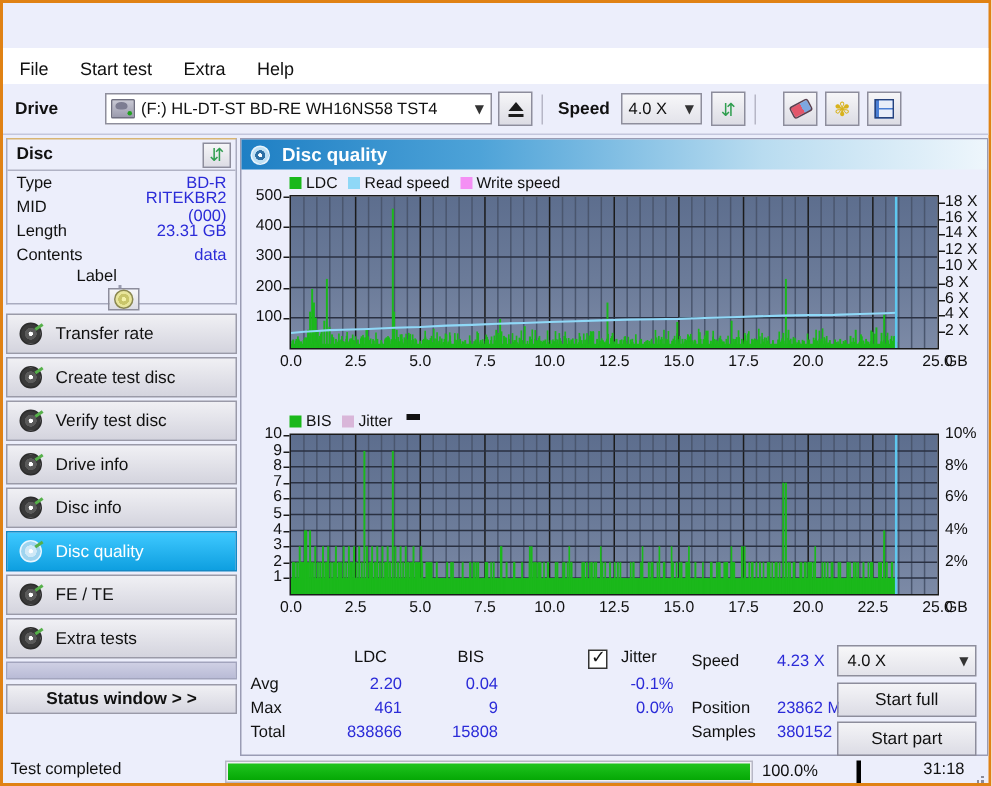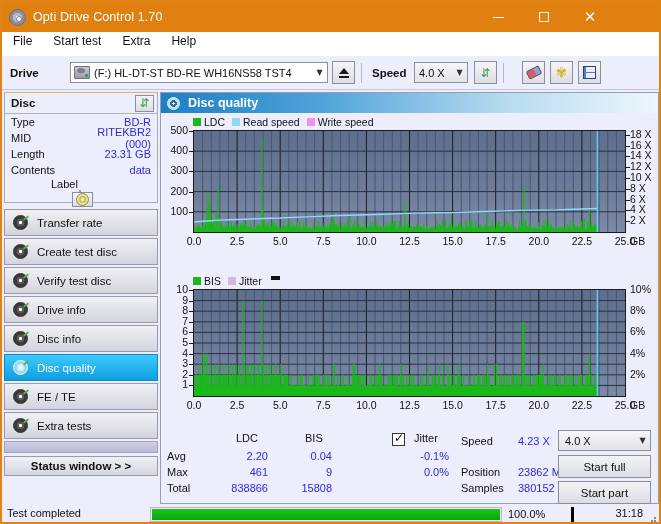--- a/index.html
+++ b/index.html
@@ -45,21 +45,21 @@
   #btn-max { right: 92px; }
   #btn-close { right: 46px; }
   #btn-min .g { width: 11px; height: 1px; background: #fff; display:block; }
   #btn-max .g { width: 10px; height: 10px; border: 1px solid #fff; display:block; }
   #btn-close .g { font-size: 15px; line-height: 15px; font-family:"DejaVu Sans", sans-serif; }
 
   
   #menubar {
     position: absolute; left: 0; top: 30px; width: 657px; height: 24px;
     background: #ffffff;
-    display: flex; align-items: flex-start; padding-left: 7px;
+    display: flex; align-items: flex-end; padding-left: 7px;
   }
   .menuitem {
     font-size: 12px; color: #111; padding: 2px 10px 3px 4px; margin-right: 7px;
     white-space: nowrap;
   }
 
   
   #toolbar {
     position: absolute; left: 0; top: 54px; width: 657px; height: 34px;
     background: #eceefb; border-bottom: 1px solid #c3c6dc;
@@ -279,33 +279,20 @@
       radial-gradient(circle 1px at 8px 8px,#8a8a98 99%,transparent 0),
       radial-gradient(circle 1px at 5px 8px,#8a8a98 99%,transparent 0),
       radial-gradient(circle 1px at 8px 5px,#8a8a98 99%,transparent 0);
   }
 </style>
 </head>
 <body>
 
 <div id="app">
 
-  <div id="titlebar">
-    <div id="title-icon"></div>
-    <div id="title-text">Opti Drive Control 1.70</div>
-    <div class="wbtn" id="btn-min">
-        <span class="g"></span>
-      </div>
-    <div class="wbtn" id="btn-max">
-        <span class="g"></span>
-      </div>
-    <div class="wbtn" id="btn-close">
-        <span class="g">✕</span>
-      </div>
-  </div>
 
   <div id="menubar">
     <div class="menuitem">File</div>
     <div class="menuitem">Start test</div>
     <div class="menuitem">Extra</div>
     <div class="menuitem">Help</div>
   </div>
 
   <div id="toolbar">
     <div class="tb-label" id="lbl-drive">Drive</div>

